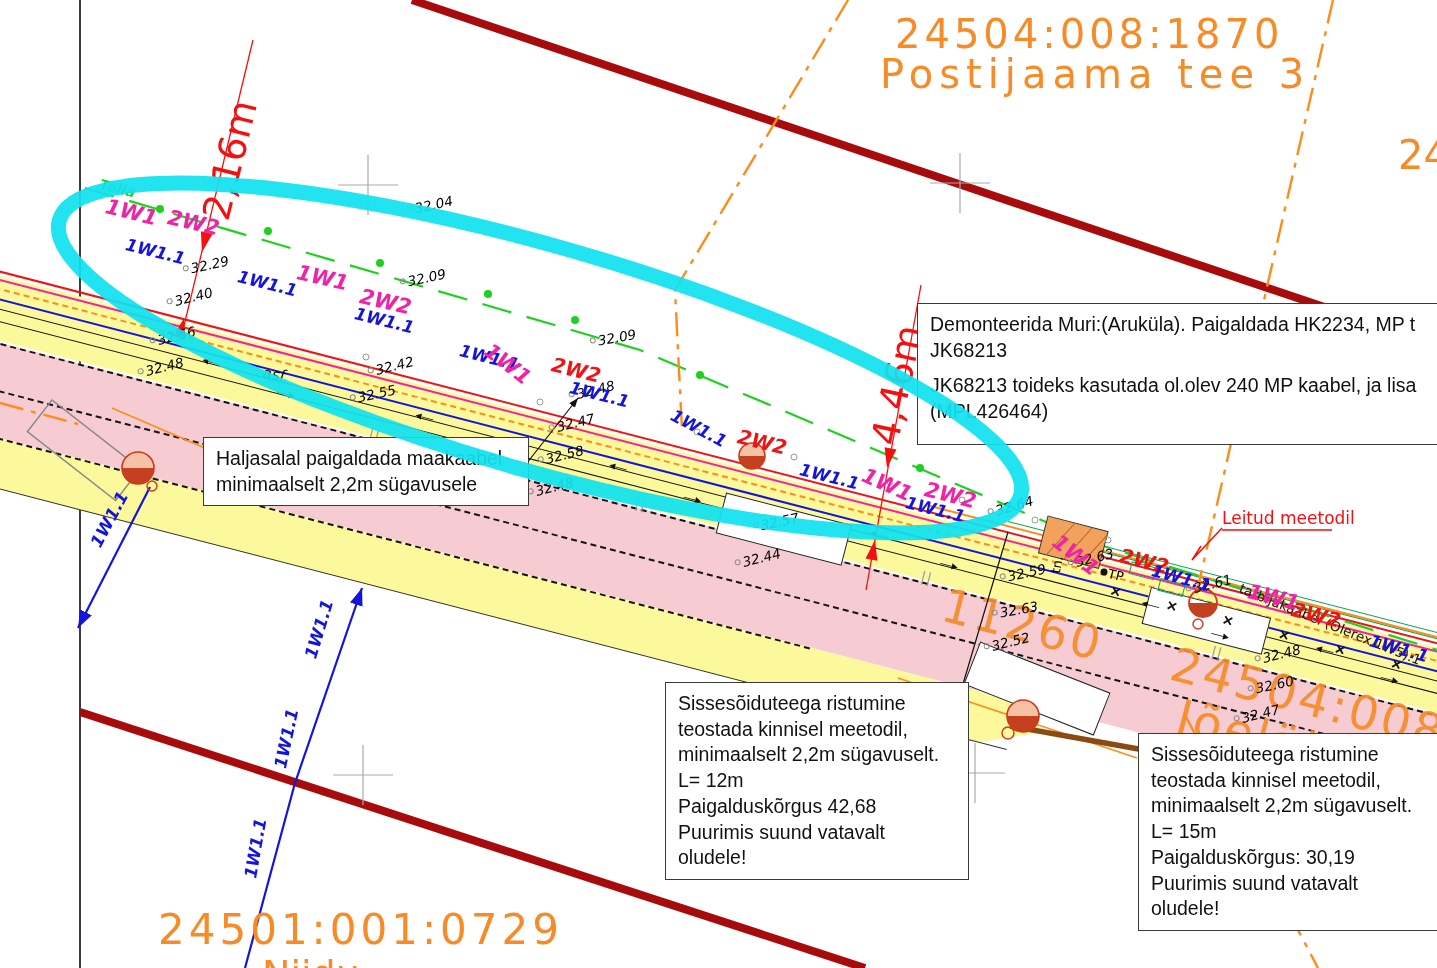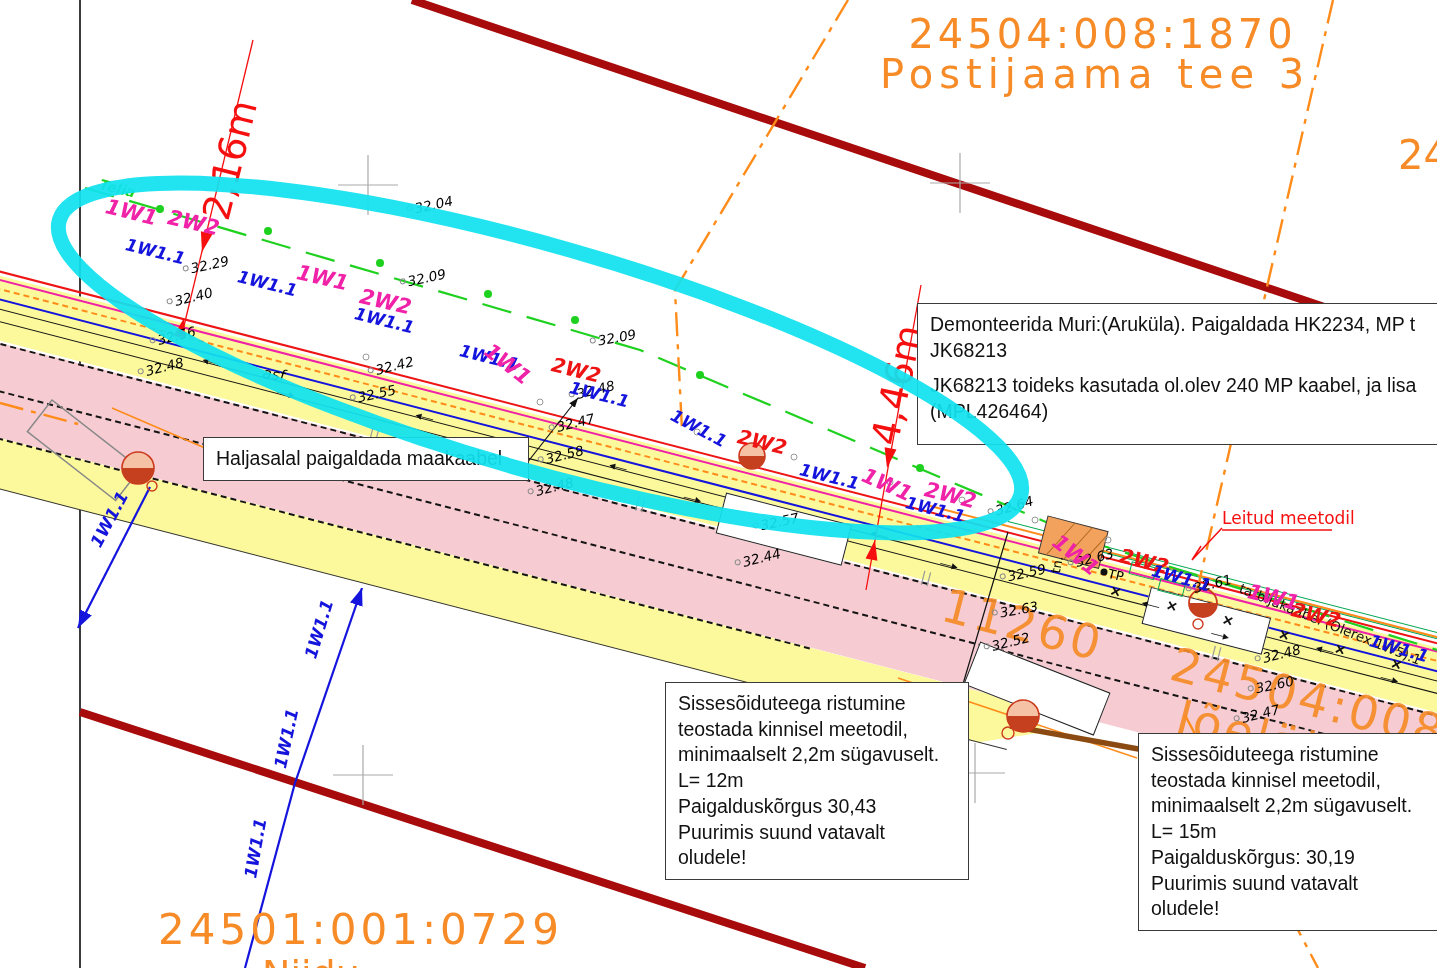--- a/index.html
+++ b/index.html
@@ -31,21 +31,21 @@
   .tickmark{position:absolute;color:#9a9a9a;font-size:15px;letter-spacing:2px;}
   .fx{position:absolute;color:#111;font-size:17px;font-weight:bold;}
   .grect{position:absolute;border:1.5px solid #00a651;width:24px;height:11px;}
   .bar{position:absolute;color:#111;font-size:12px;}
   .bigorange{position:absolute;left:1118px;top:212px;color:#f68b28;opacity:.92;
              font-family:"DejaVu Sans",sans-serif;font-size:47px;letter-spacing:3px;
              line-height:1.05;white-space:nowrap;}
   .bigorange .l2{margin-left:255px;display:block;}
   
   .map-label{position:absolute;white-space:nowrap;z-index:3;transform-origin:left top;}
-  .cadastral{color:#f68b28;font-family:"DejaVu Sans",sans-serif;text-align:center;}
+  .cadastral{color:#f68b28;font-family:"DejaVu Sans",sans-serif;}
   .elev{position:absolute;display:none;color:#000;font-size:13.5px;font-style:italic;
         font-family:"DejaVu Sans",sans-serif;white-space:nowrap;z-index:3;
         transform-origin:left center;}
   .elev::before{content:"";display:inline-block;width:4px;height:4px;border:1px solid #8a8a8a;
         border-radius:50%;margin-right:2px;vertical-align:3px;}
   .clbl{position:absolute;display:none;font-style:italic;font-weight:bold;white-space:nowrap;
         z-index:3;transform-origin:left center;font-family:"DejaVu Sans",sans-serif;}
   .clbl.magenta{color:#f022a8;font-size:21px;}
   .clbl.red{color:#ee1414;font-size:20px;}
   .clbl.blue{color:#1414dd;font-size:17px;}
@@ -263,28 +263,29 @@
 <div class="note" style="left:917px;top:303px;width:534px;height:124px;">
   <div>Demonteerida Muri:(Aruküla). Paigaldada HK2234, MP t</div>
   <div>JK68213</div>
   <div></div>
   <div>JK68213 toideks kasutada ol.olev 240 MP kaabel, ja lisa</div>
   <div>(MPL426464)</div>
 </div>
 
 <div class="note" style="left:203px;top:437px;width:300px;">
   <div>Haljasalal paigaldada maakaabel</div>
+  <div>minimaalselt 2,2m sügavusele</div>
 </div>
 
 <div class="note" style="left:665px;top:682px;width:278px;">
   <div>Sissesõiduteega ristumine</div>
   <div>teostada kinnisel meetodil,</div>
   <div>minimaalselt 2,2m sügavuselt.</div>
   <div>L= 12m</div>
-  <div>Paigalduskõrgus 30,43</div>
+  <div>Paigalduskõrgus 42,68</div>
   <div>Puurimis suund vatavalt</div>
   <div>oludele!</div>
 </div>
 
 <div class="note" style="left:1138px;top:733px;width:290px;">
   <div>Sissesõiduteega ristumine</div>
   <div>teostada kinnisel meetodil,</div>
   <div>minimaalselt 2,2m sügavuselt.</div>
   <div>L= 15m</div>
   <div>Paigalduskõrgus: 30,19</div>

